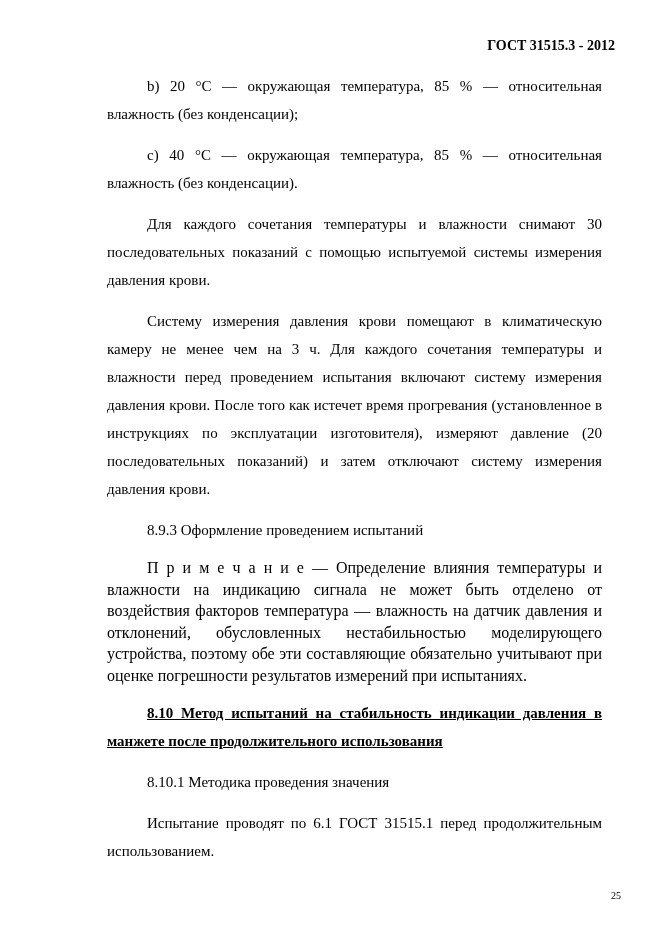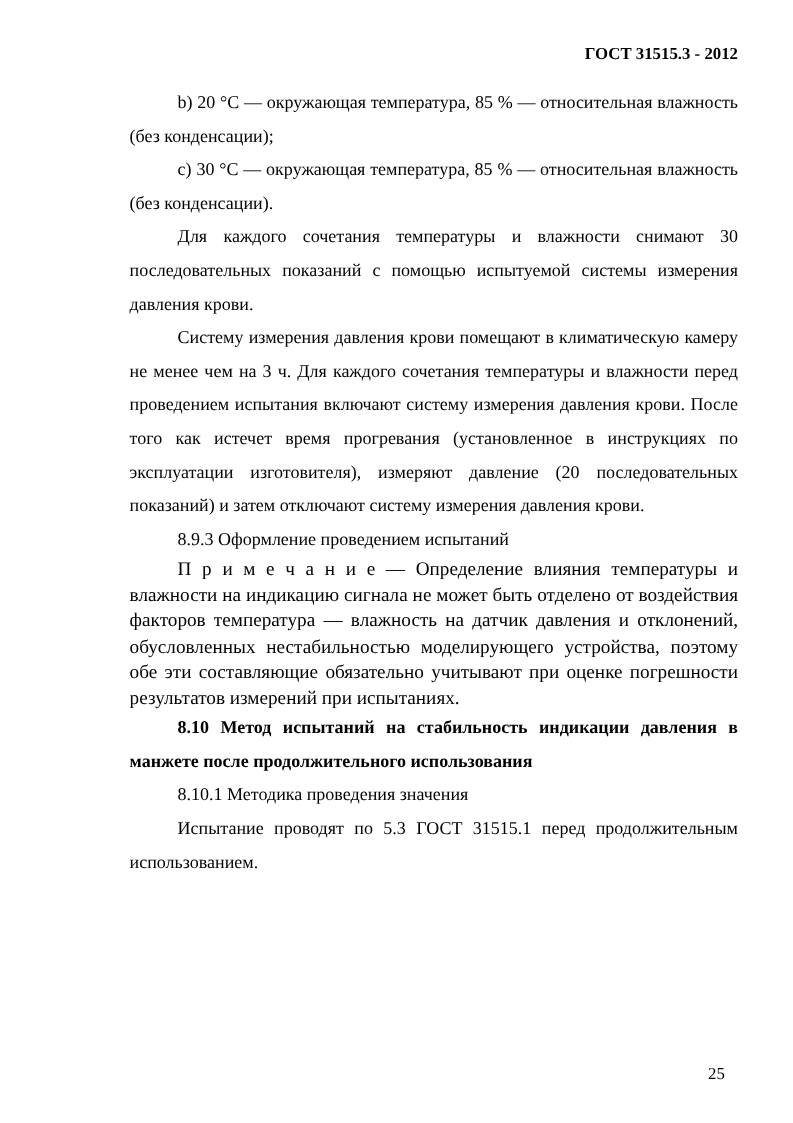--- a/index.html
+++ b/index.html
@@ -12,69 +12,70 @@
     width: 661px;
     height: 936px;
     background: #ffffff;
     color: #000000;
     font-family: "Liberation Serif", "DejaVu Serif", serif;
     box-sizing: border-box;
     overflow: hidden;
   }
   .content {
     position: absolute;
-    left: 108px;
+    left: 94px;
     right: 46px;
     top: 38px;
   }
   .doc-header {
     text-align: right;
     font-weight: bold;
     font-size: 14px;
     line-height: 16px;
     margin-bottom: 18px;
   }
   p.para {
-    margin: 0;
+    margin: 13px;
     font-size: 15px;
     line-height: 28px;
     text-align: justify;
     text-indent: 40px;
   }
   p.note {
     font-size: 16px;
     line-height: 21.5px;
   }
   p.bold {
     font-weight: bold;
+    text-decoration: underline;
   }
   .page-footer {
     position: absolute;
-    right: 57px;
+    right: 40px;
     bottom: 32px;
-    font-size: 14px;
+    font-size: 10px;
     line-height: 16px;
   }
 </style>
 </head>
 <body>
 
 <div class="page">
   <div class="content">
     <div class="doc-header">
       <span>ГОСТ 31515.3 - 2012</span>
     </div>
 
     <p class="para">b) 20 °C — окружающая температура, 85 % — относительная влажность (без конденсации);</p>
-    <p class="para">c) 30 °C — окружающая температура, 85 % — относительная влажность (без конденсации).</p>
+    <p class="para">c) 40 °C — окружающая температура, 85 % — относительная влажность (без конденсации).</p>
     <p class="para">Для каждого сочетания температуры и влажности снимают 30 последовательных показаний с помощью испытуемой системы измерения давления крови.</p>
     <p class="para">Систему измерения давления крови помещают в климатическую камеру не менее чем на 3 ч. Для каждого сочетания температуры и влажности перед проведением испытания включают систему измерения давления крови. После того как истечет время прогревания (установленное в инструкциях по эксплуатации изготовителя), измеряют давление (20 последовательных показаний) и затем отключают систему измерения давления крови.</p>
     <p class="para">8.9.3 Оформление проведением испытаний</p>
     <p class="para note">П р и м е ч а н и е — Определение влияния температуры и влажности на индикацию сигнала не может быть отделено от воздействия факторов температура — влажность на датчик давления и отклонений, обусловленных нестабильностью моделирующего устройства, поэтому обе эти составляющие обязательно учитывают при оценке погрешности результатов измерений при испытаниях.</p>
     <p class="para bold">8.10 Метод испытаний на стабильность индикации давления в манжете после продолжительного использования</p>
     <p class="para">8.10.1 Методика проведения значения</p>
-    <p class="para">Испытание проводят по 5.3 ГОСТ 31515.1 перед продолжительным использованием.</p>
+    <p class="para">Испытание проводят по 6.1 ГОСТ 31515.1 перед продолжительным использованием.</p>
   </div>
 
   <div class="page-footer">
     <span>25</span>
   </div>
 </div>
 
 </body></html>

